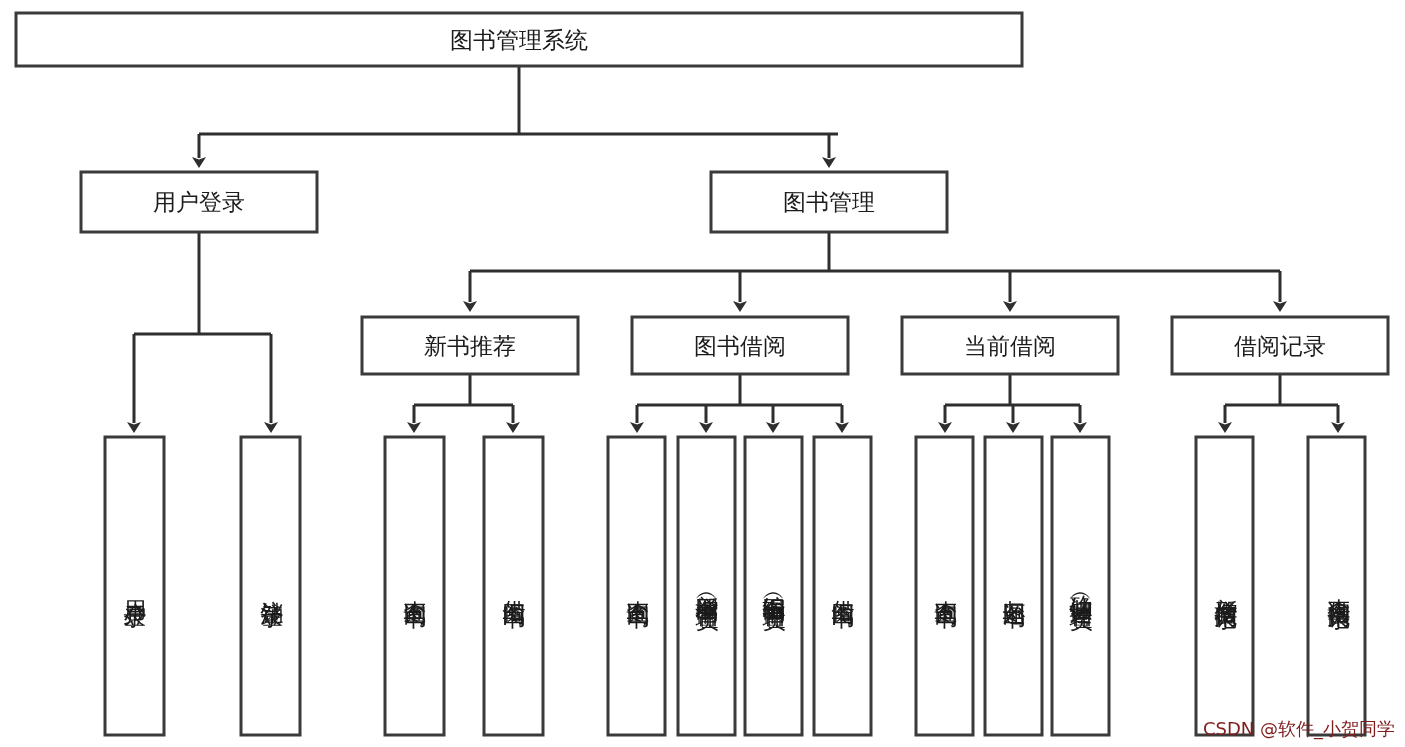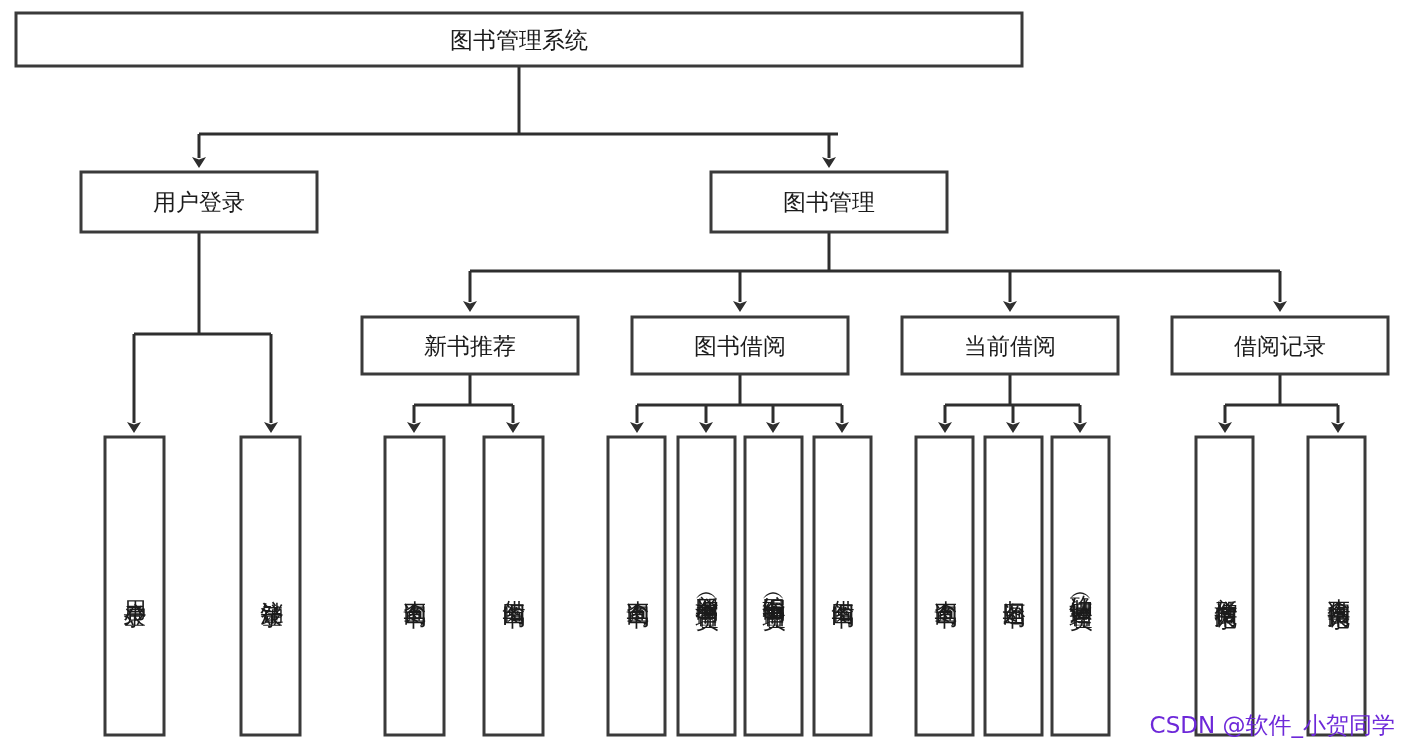--- a/index.html
+++ b/index.html
@@ -48,22 +48,22 @@
   }
   .arrow-head {
     fill: #2e2e2e;
     stroke: none;
   }
   .watermark {
     position: absolute;
     right: 10px;
     bottom: 6px;
     font-family: "DejaVu Sans", "Liberation Sans", sans-serif;
-    font-size: 23px;
-    color: #6d28d9;
+    font-size: 18px;
+    color: #7f1d1d;
     white-space: nowrap;
     user-select: none;
   }
 </style>
 </head>
 <body>
 
 <svg id="diagram" viewBox="0 0 1405 747">
   <defs>
     <marker id="arrow" markerWidth="12" markerHeight="14" refX="1" refY="7" orient="auto" markerUnits="userSpaceOnUse">

